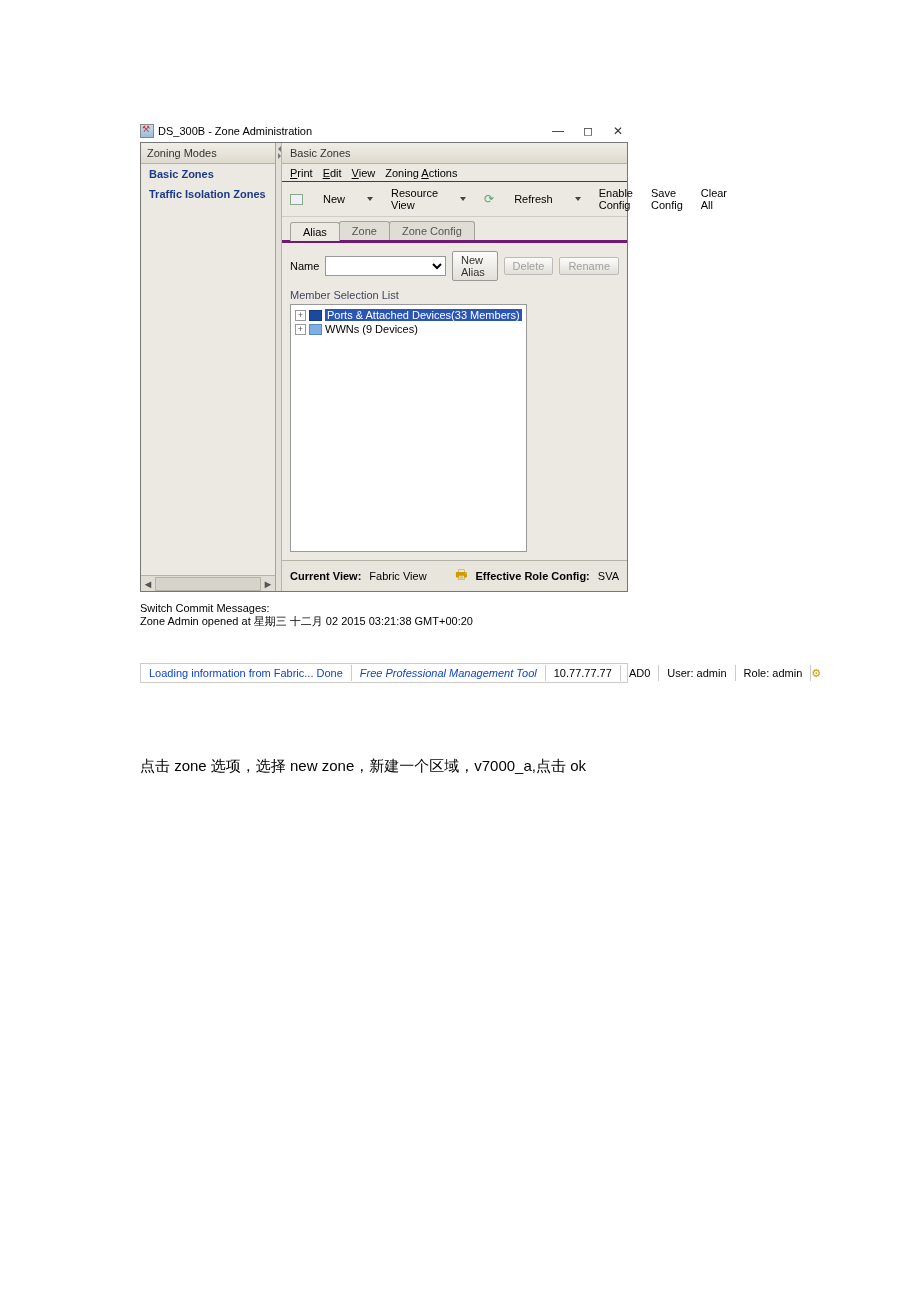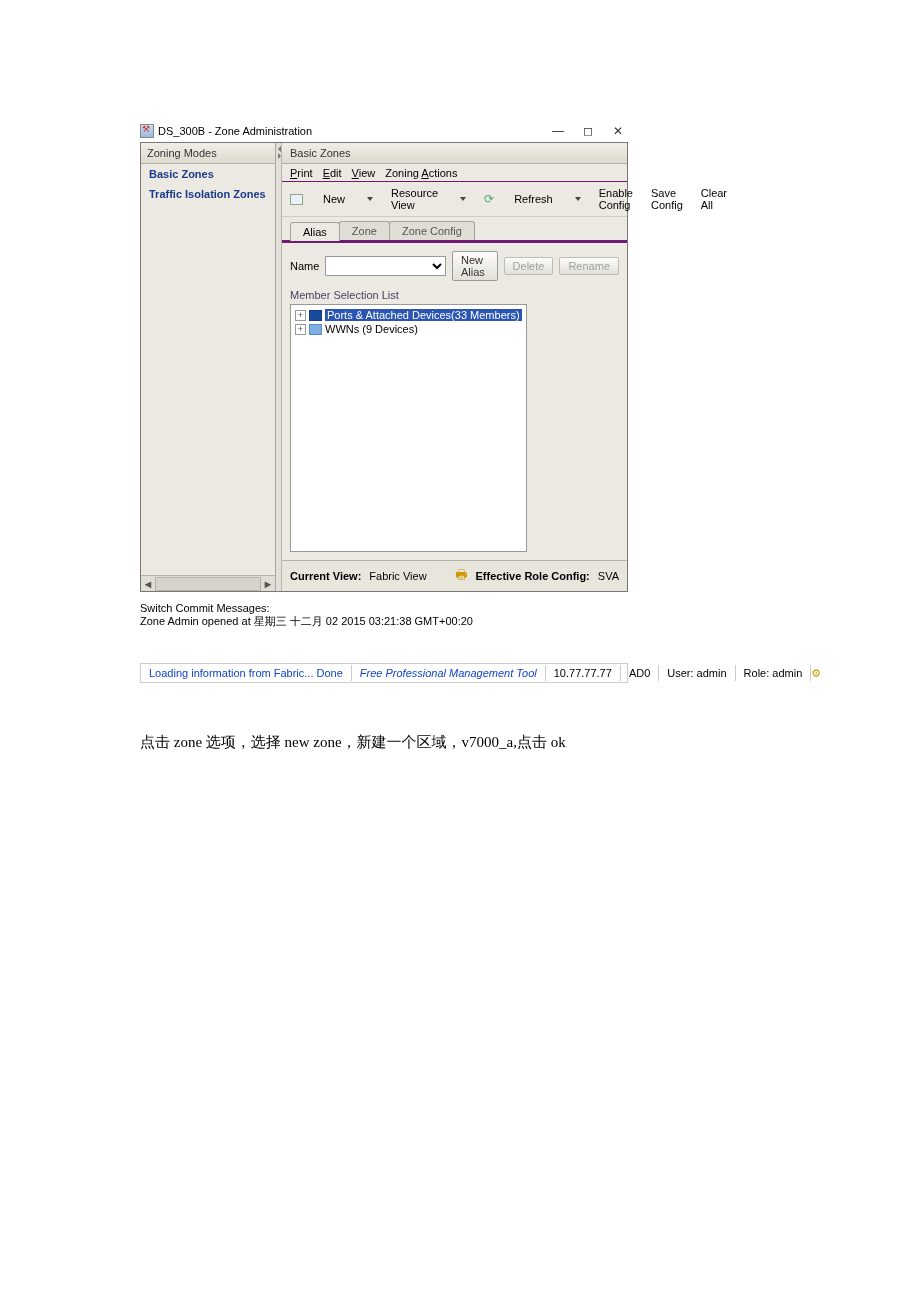--- a/index.html
+++ b/index.html
@@ -70,21 +70,21 @@
   .footer .ico-print { color:#c90; font-size:13px; }
   .flex1 { flex:1; }
 
   .commit { margin-top:10px; font-size:11px; }
   .statusbar { margin-top:34px; display:flex; align-items:center; height:20px; border:1px solid #ccc; font-size:11px; }
   .statusbar .cell { padding:2px 8px; border-right:1px solid #ccc; white-space:nowrap; }
   .statusbar .cell.link { color:#1144cc;font-style:italic; }
   .statusbar .cell.done { color:#1144cc; flex:1; }
   .statusbar .tail { width:18px; text-align:center; color:#c90; }
 
-  .instr { margin-top:50px; font-family: Liberation Serif, serif; font-size:15px; }
+  .instr { margin-top:74px; font-family: Liberation Sans, sans-serif; font-size:15px; }
 </style>
 </head>
 <body>
 
 <div class="page">
 
   <div class="titlebar">
     <span class="tb-icon"></span>
     <span class="tb-title">DS_300B - Zone Administration</span>
     <div class="tb-btns">

